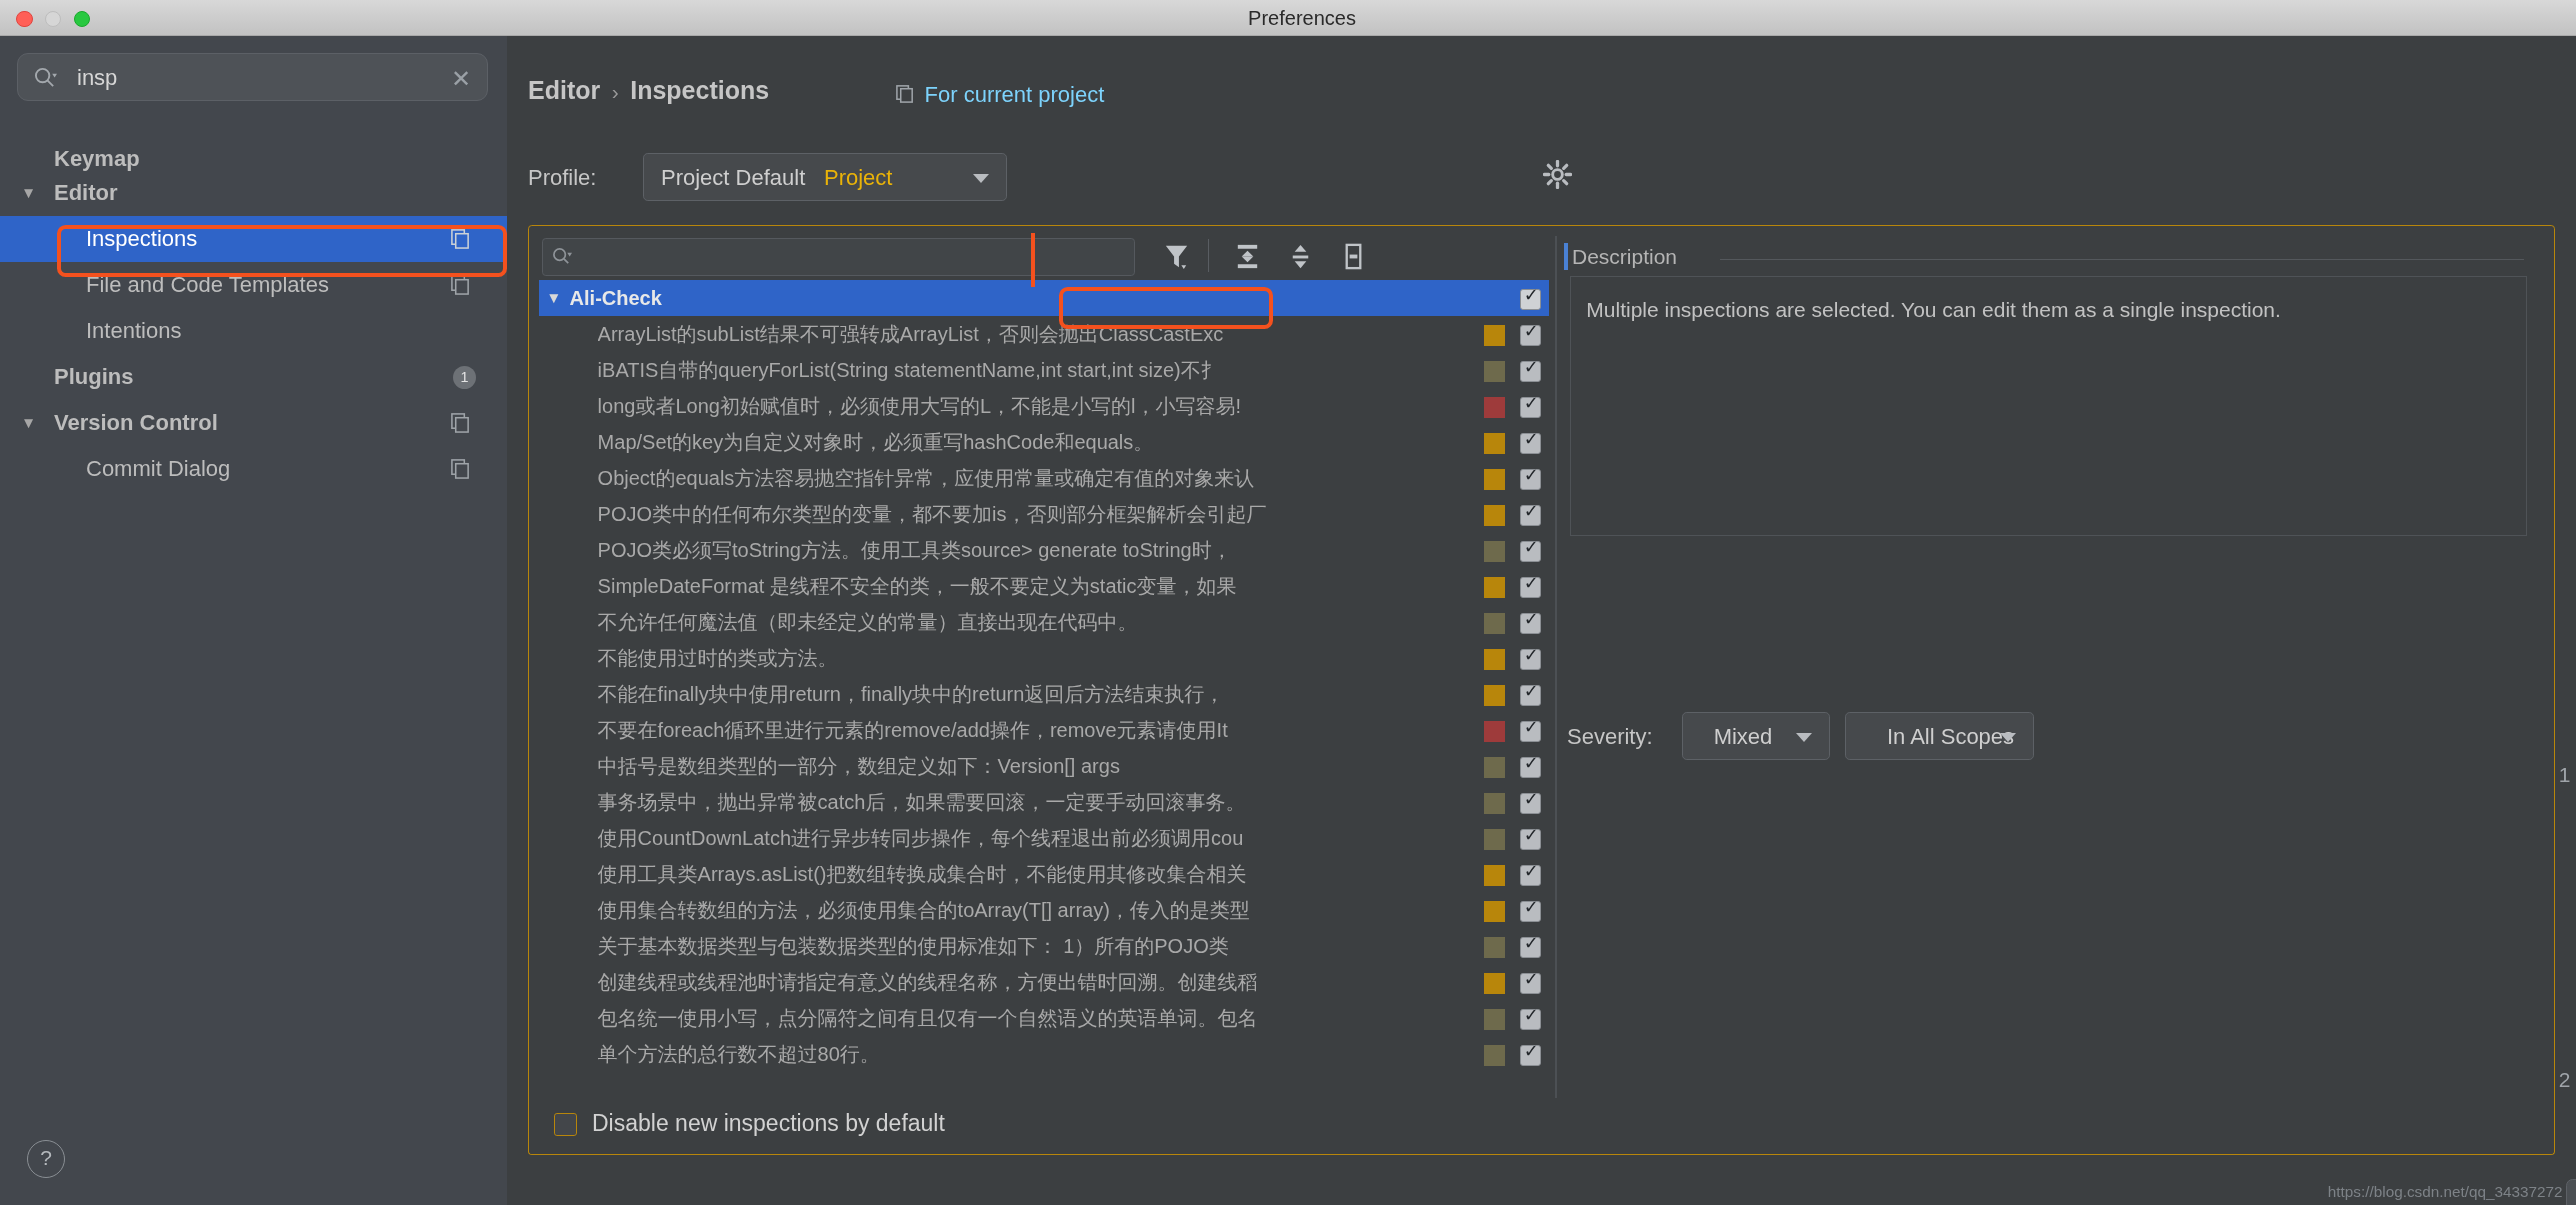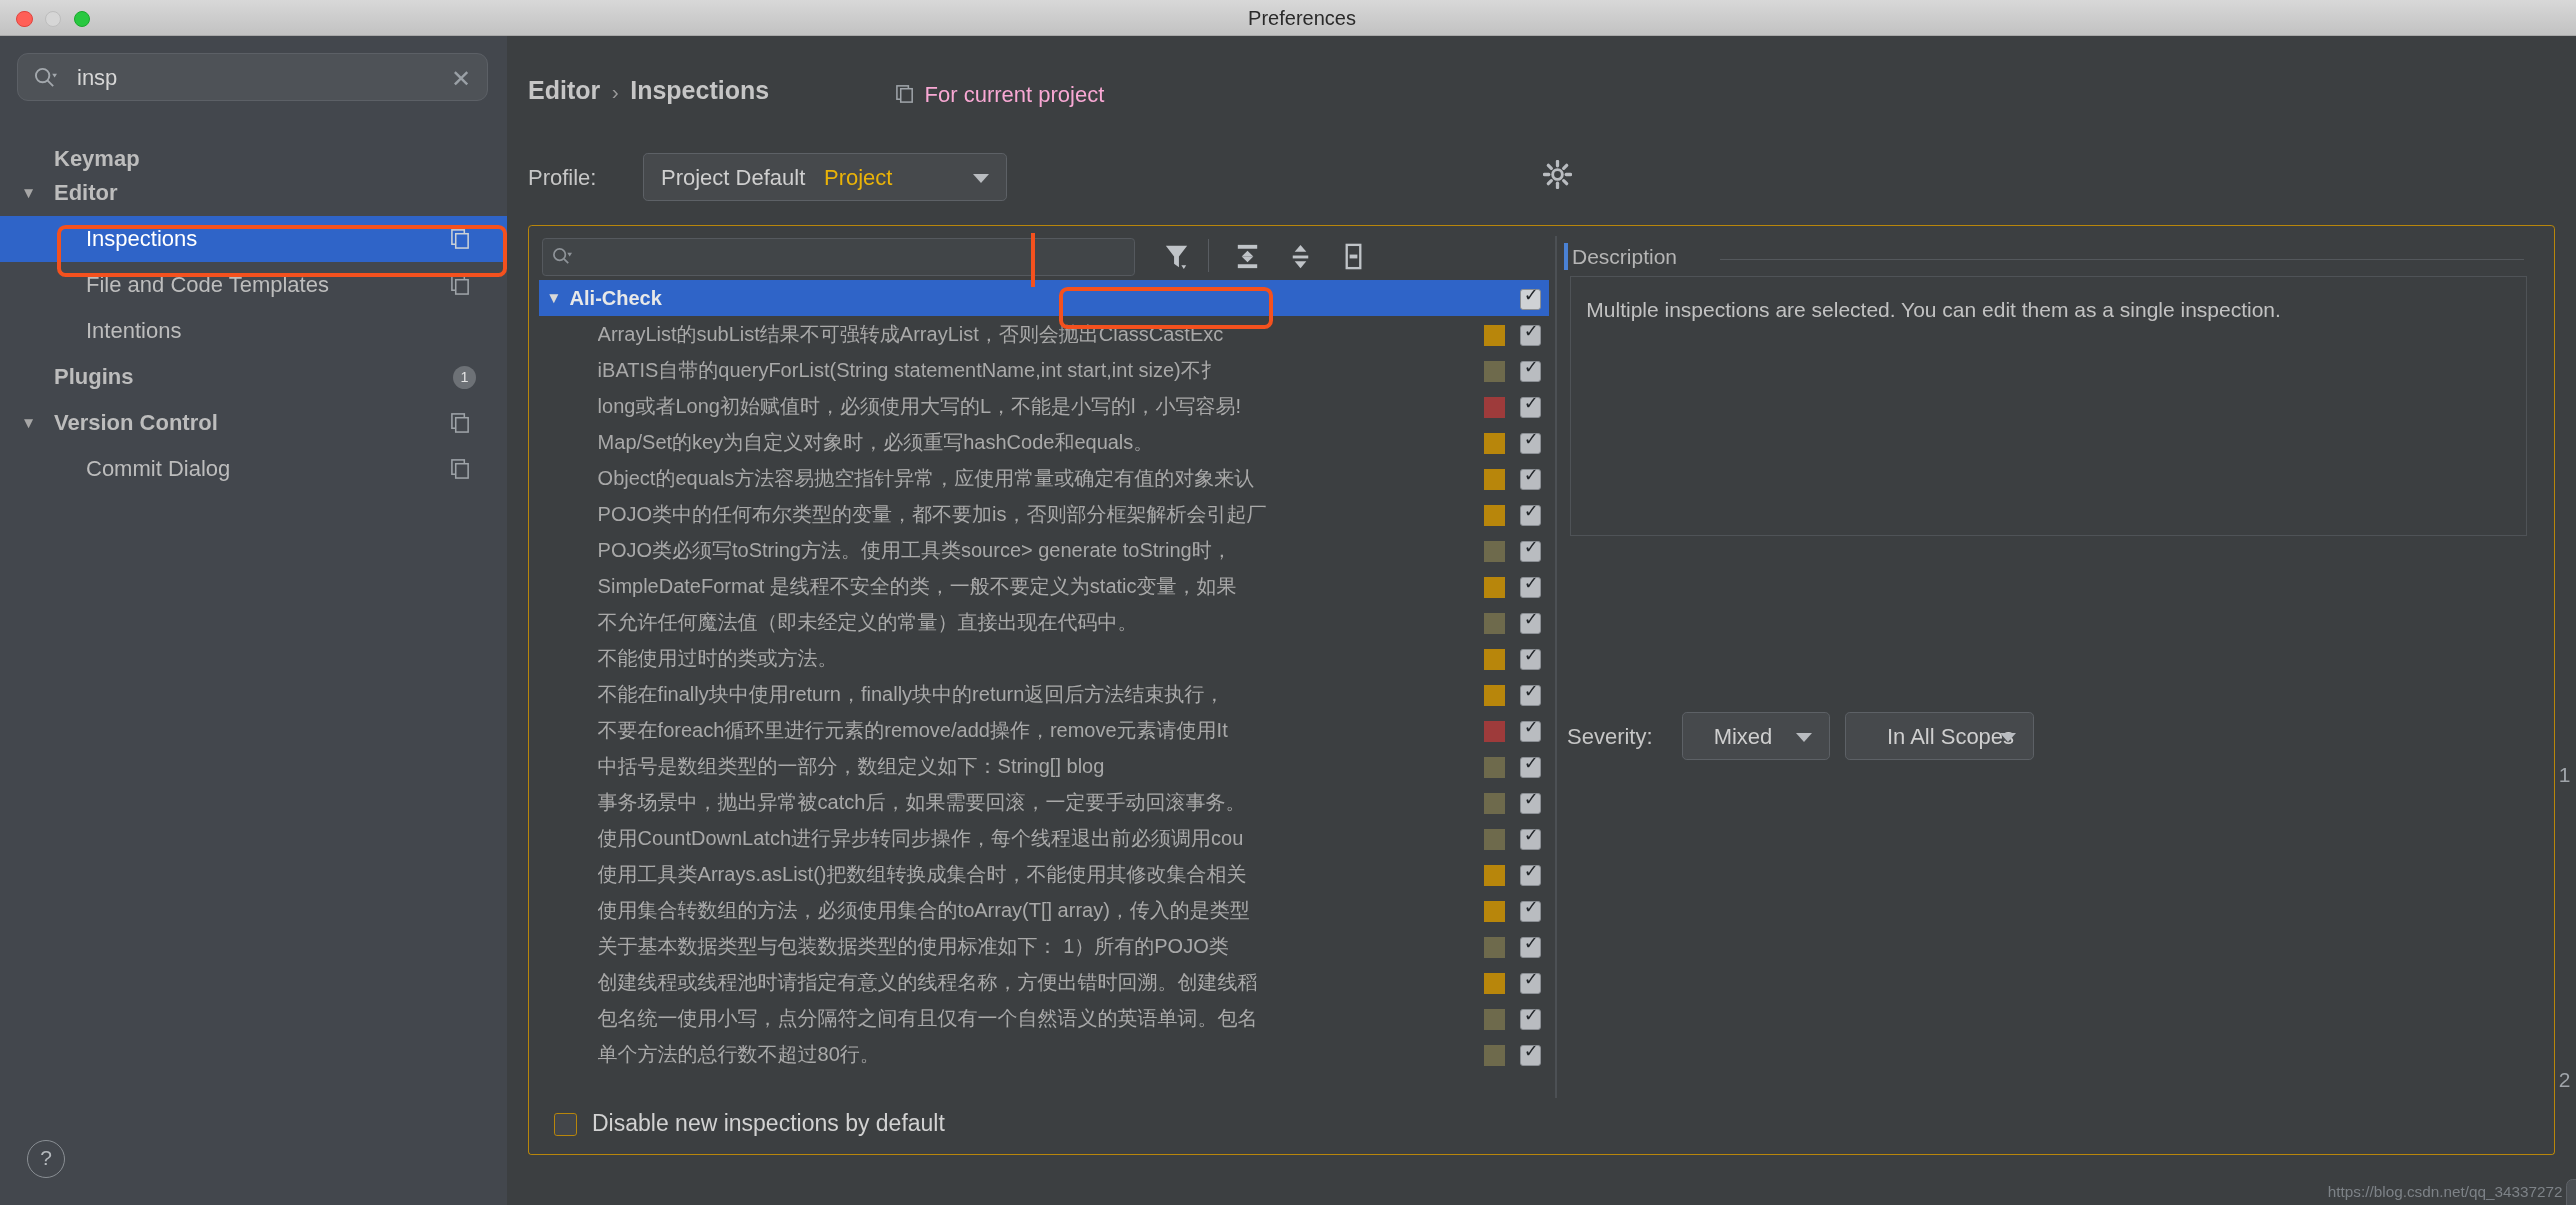--- a/index.html
+++ b/index.html
@@ -108,21 +108,21 @@
     background: #3c3f41;
   }
   .breadcrumb {
     position: absolute; left: 21px; top: 40px;
     font-size: 25px; color: #c6c6c6; font-weight: bold;
     white-space: nowrap;
   }
   .breadcrumb .sep { color: #9a9a9a; font-weight: normal; margin: 0 11.5px; font-size: 21px; }
   .for-project {
     position: absolute; left: 388px; top: 46px;
-    font-size: 22px; color: #f9a8d4; white-space: nowrap;
+    font-size: 22px; color: #7dd3fc; white-space: nowrap;
   }
   .for-project .pi { display: inline-block; vertical-align: -1.9px; margin-right: 8.6px; }
 
   .profile-row { position: absolute; left: 21px; top: 117px; height: 50px; }
   .profile-label { position: absolute; left: 0; top: 11.5px; font-size: 22px; color: #c6c6c6; }
   .combo {
     position: absolute; border: 1px solid #5d6166; border-radius: 4.8px;
     background: #46494c; height: 48px;
   }
   .combo .val {
@@ -474,21 +474,21 @@
               <span class="rlabel">不能在finally块中使用return，finally块中的return返回后方法结束执行，</span>
               <span class="sev-chip" style="background: rgb(184, 134, 11);"></span>
               <span class="chk"></span>
             </div>
             <div class="row child">
               <span class="rlabel">不要在foreach循环里进行元素的remove/add操作，remove元素请使用It</span>
               <span class="sev-chip" style="background: rgb(158, 59, 59);"></span>
               <span class="chk"></span>
             </div>
             <div class="row child">
-              <span class="rlabel">中括号是数组类型的一部分，数组定义如下：String[] blog</span>
+              <span class="rlabel">中括号是数组类型的一部分，数组定义如下：Version[] args</span>
               <span class="sev-chip" style="background: rgb(110, 106, 76);"></span>
               <span class="chk"></span>
             </div>
             <div class="row child">
               <span class="rlabel">事务场景中，抛出异常被catch后，如果需要回滚，一定要手动回滚事务。</span>
               <span class="sev-chip" style="background: rgb(110, 106, 76);"></span>
               <span class="chk"></span>
             </div>
             <div class="row child">
               <span class="rlabel">使用CountDownLatch进行异步转同步操作，每个线程退出前必须调用cou</span>

